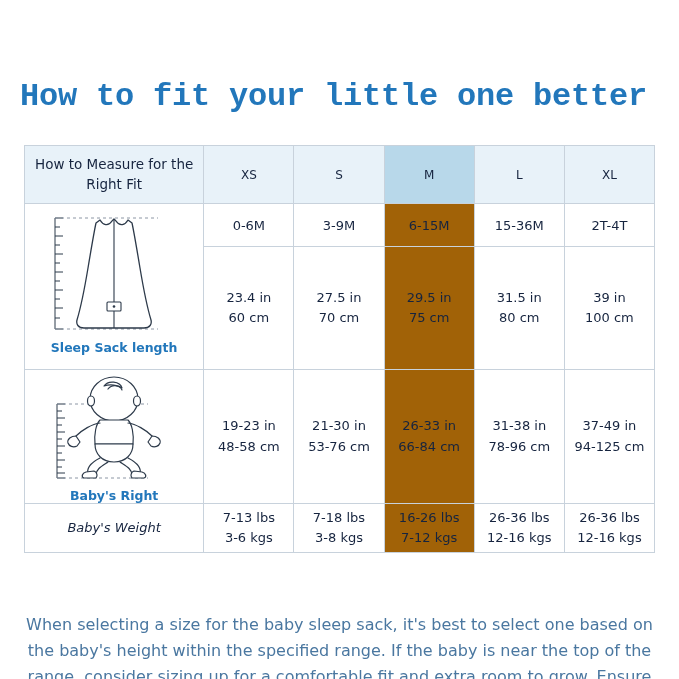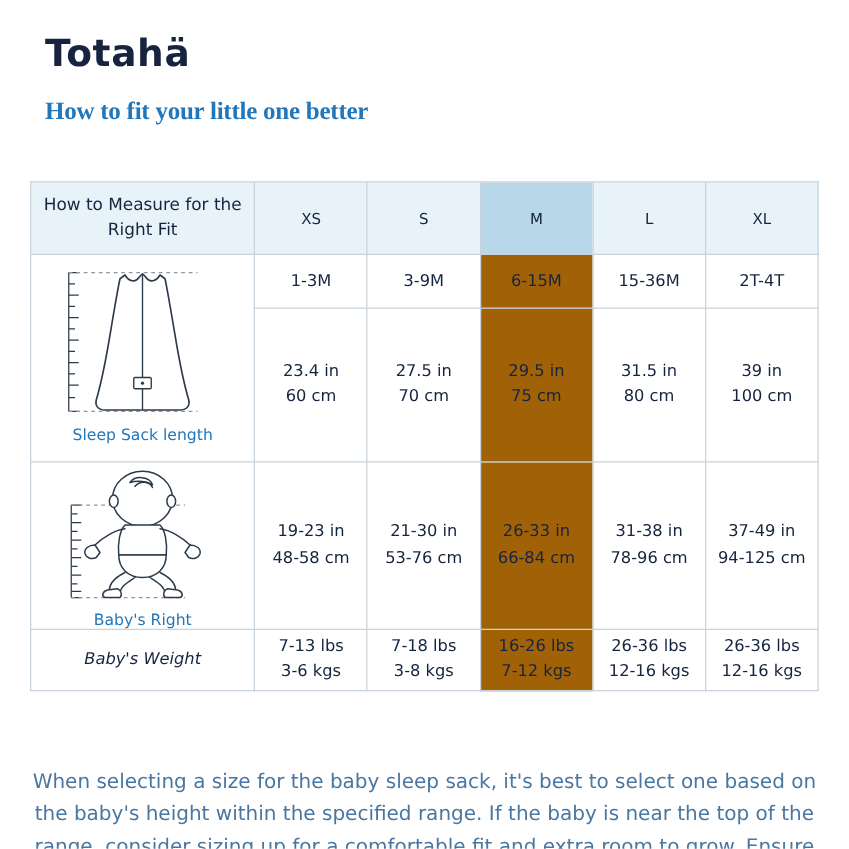--- a/index.html
+++ b/index.html
@@ -29,27 +29,27 @@
     font-size: 30px;
     font-weight: 700;
     letter-spacing: 0.5px;
     color: #16243f;
     font-family: "DejaVu Sans", sans-serif;
   }
 
   
   .title {
     position: absolute;
-    left: 36px;
+    left: 20px;
     top: 78px;
-    font-size: 20px;
+    font-size: 32px;
     font-weight: 700;
     color: #2277bb;
     letter-spacing: -0.2px;
-    font-family: Liberation Serif, serif;
+    font-family: Liberation Mono, monospace;
   }
 
   
   .table-wrap {
     position: absolute;
     left: 24px;
     top: 145px;
     width: 631px;
   }
   table.sizechart {
@@ -114,20 +114,21 @@
     justify-content: flex-start;
     height: 100%;
     padding-top: 6px;
     box-sizing: border-box;
   }
   .illus-caption {
     color: #2277bb;
     font-size: 12.5px;
     margin-top: 2px;
     font-family: "DejaVu Sans", sans-serif;
+    font-weight: bold;
   }
   td.weight-label {
     color: #2277bb;
     font-size: 12.5px;
     font-style: italic;
   }
 
   
   .footer {
     position: absolute;
@@ -139,21 +140,20 @@
     font-size: 16px;
     line-height: 1.62;
     font-family: "DejaVu Sans", sans-serif;
   }
 </style>
 </head>
 <body>
 
 <div class="page">
 
-  <div class="logo">Totahä</div>
 
   <div class="title">How to fit your little one better</div>
 
   <div class="table-wrap">
     <table class="sizechart">
       <colgroup>
         <col class="c-label">
           <col class="c-size">
           <col class="c-size">
           <col class="c-size">
@@ -204,21 +204,21 @@
                        C42 100, 46 82, 50 58 C54 34, 56 22, 58 13 Z" fill="#ffffff" stroke="#2d3a4a" stroke-width="1.3" stroke-linejoin="round"></path>
 
               <line x1="76" y1="10" x2="76" y2="118" stroke="#2d3a4a" stroke-width="1.1"></line>
 
               <rect x="69" y="92" width="14" height="9" fill="#ffffff" stroke="#2d3a4a" stroke-width="1.1" rx="1"></rect>
               <circle cx="76" cy="96.5" r="1.3" fill="#2d3a4a"></circle>
             </svg>
             <div class="illus-caption">Sleep Sack length</div>
           </div>
         </td>
-        <td>1-3M</td>
+        <td>0-6M</td>
         <td>3-9M</td>
         <td class="hl">6-15M</td>
         <td>15-36M</td>
         <td>2T-4T</td>
       </tr>
 
       <tr class="len-row">
         <td class="val">23.4 in<br>60 cm</td>
         <td class="val">27.5 in<br>70 cm</td>
         <td class="val hl">29.5 in<br>75 cm</td>

